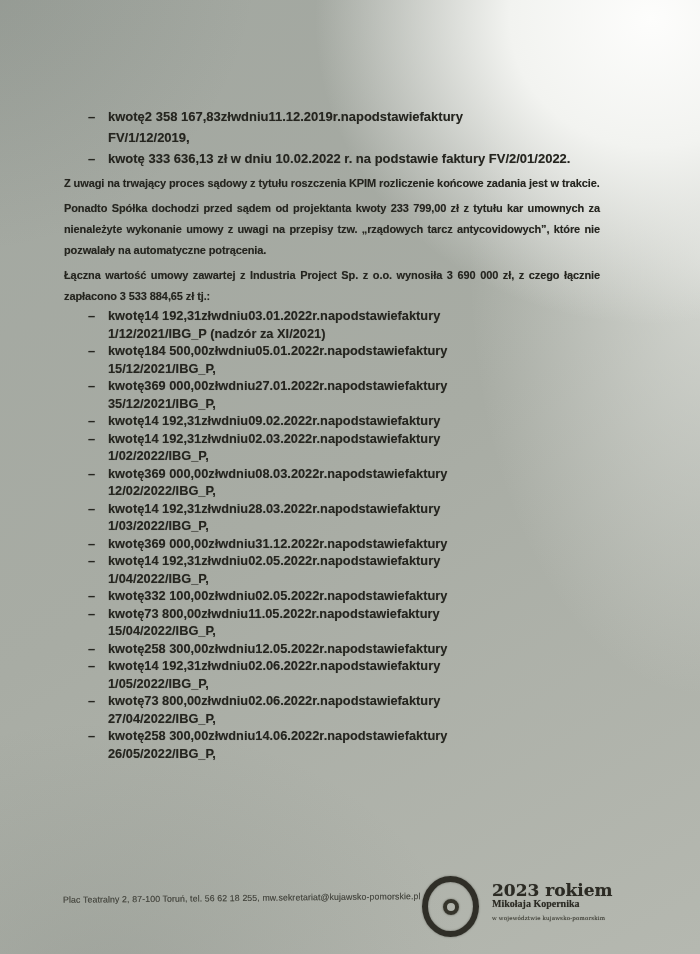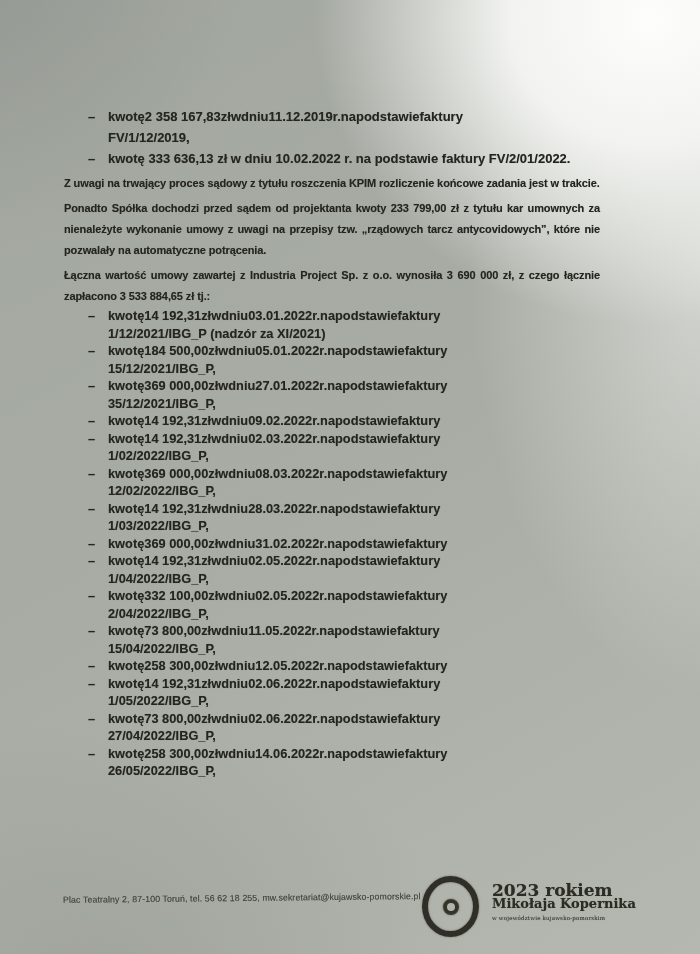--- a/index.html
+++ b/index.html
@@ -41,21 +41,21 @@
     position:absolute;left:50%;top:50%;transform:translate(-50%,-50%);
     width:8px;height:8px;border:4px solid #35342b;border-radius:50%;
     box-shadow:0 0 2px rgba(40,40,33,0.6);
   }
   .logo-text{
     position:absolute;left:492px;top:884px;
     font-family:"DejaVu Serif",serif;font-weight:bold;color:#2c2b24;
     line-height:13px;text-shadow:0 0 0.7px rgba(40,40,33,0.5);
   }
   .logo-year{font-size:17px;}
-  .logo-name{font-size:13px;}
+  .logo-name{font-size:10px;font-family:Liberation Serif, serif;}
   .logo-tag{font-size:5.5px;letter-spacing:0.2px;margin-top:1.5px;color:#3c3c33;font-weight:normal;}
 </style>
 </head>
 <body>
 
 <div class="photo">
   <div class="content">
 
     <ul class="intro" id="intro-list">
         <li class="pay-item">
@@ -214,21 +214,21 @@
         </li>
         <li class="pay-item">
           <span class="dash">–</span>
           <div class="pbody">
             <div class="l1">
               <span>kwotę</span>
               <span>369 000,00</span>
               <span>zł</span>
               <span>w</span>
               <span>dniu</span>
-              <span>31.02.2022</span>
+              <span>31.12.2022</span>
               <span>r.</span>
               <span>na</span>
               <span>podstawie</span>
               <span>faktury</span>
             </div>
           </div>
         </li>
         <li class="pay-item">
           <span class="dash">–</span>
           <div class="pbody">
@@ -255,21 +255,20 @@
               <span>332 100,00</span>
               <span>zł</span>
               <span>w</span>
               <span>dniu</span>
               <span>02.05.2022</span>
               <span>r.</span>
               <span>na</span>
               <span>podstawie</span>
               <span>faktury</span>
             </div>
-            <div class="l2">2/04/2022/IBG_P,</div>
           </div>
         </li>
         <li class="pay-item">
           <span class="dash">–</span>
           <div class="pbody">
             <div class="l1">
               <span>kwotę</span>
               <span>73 800,00</span>
               <span>zł</span>
               <span>w</span>

